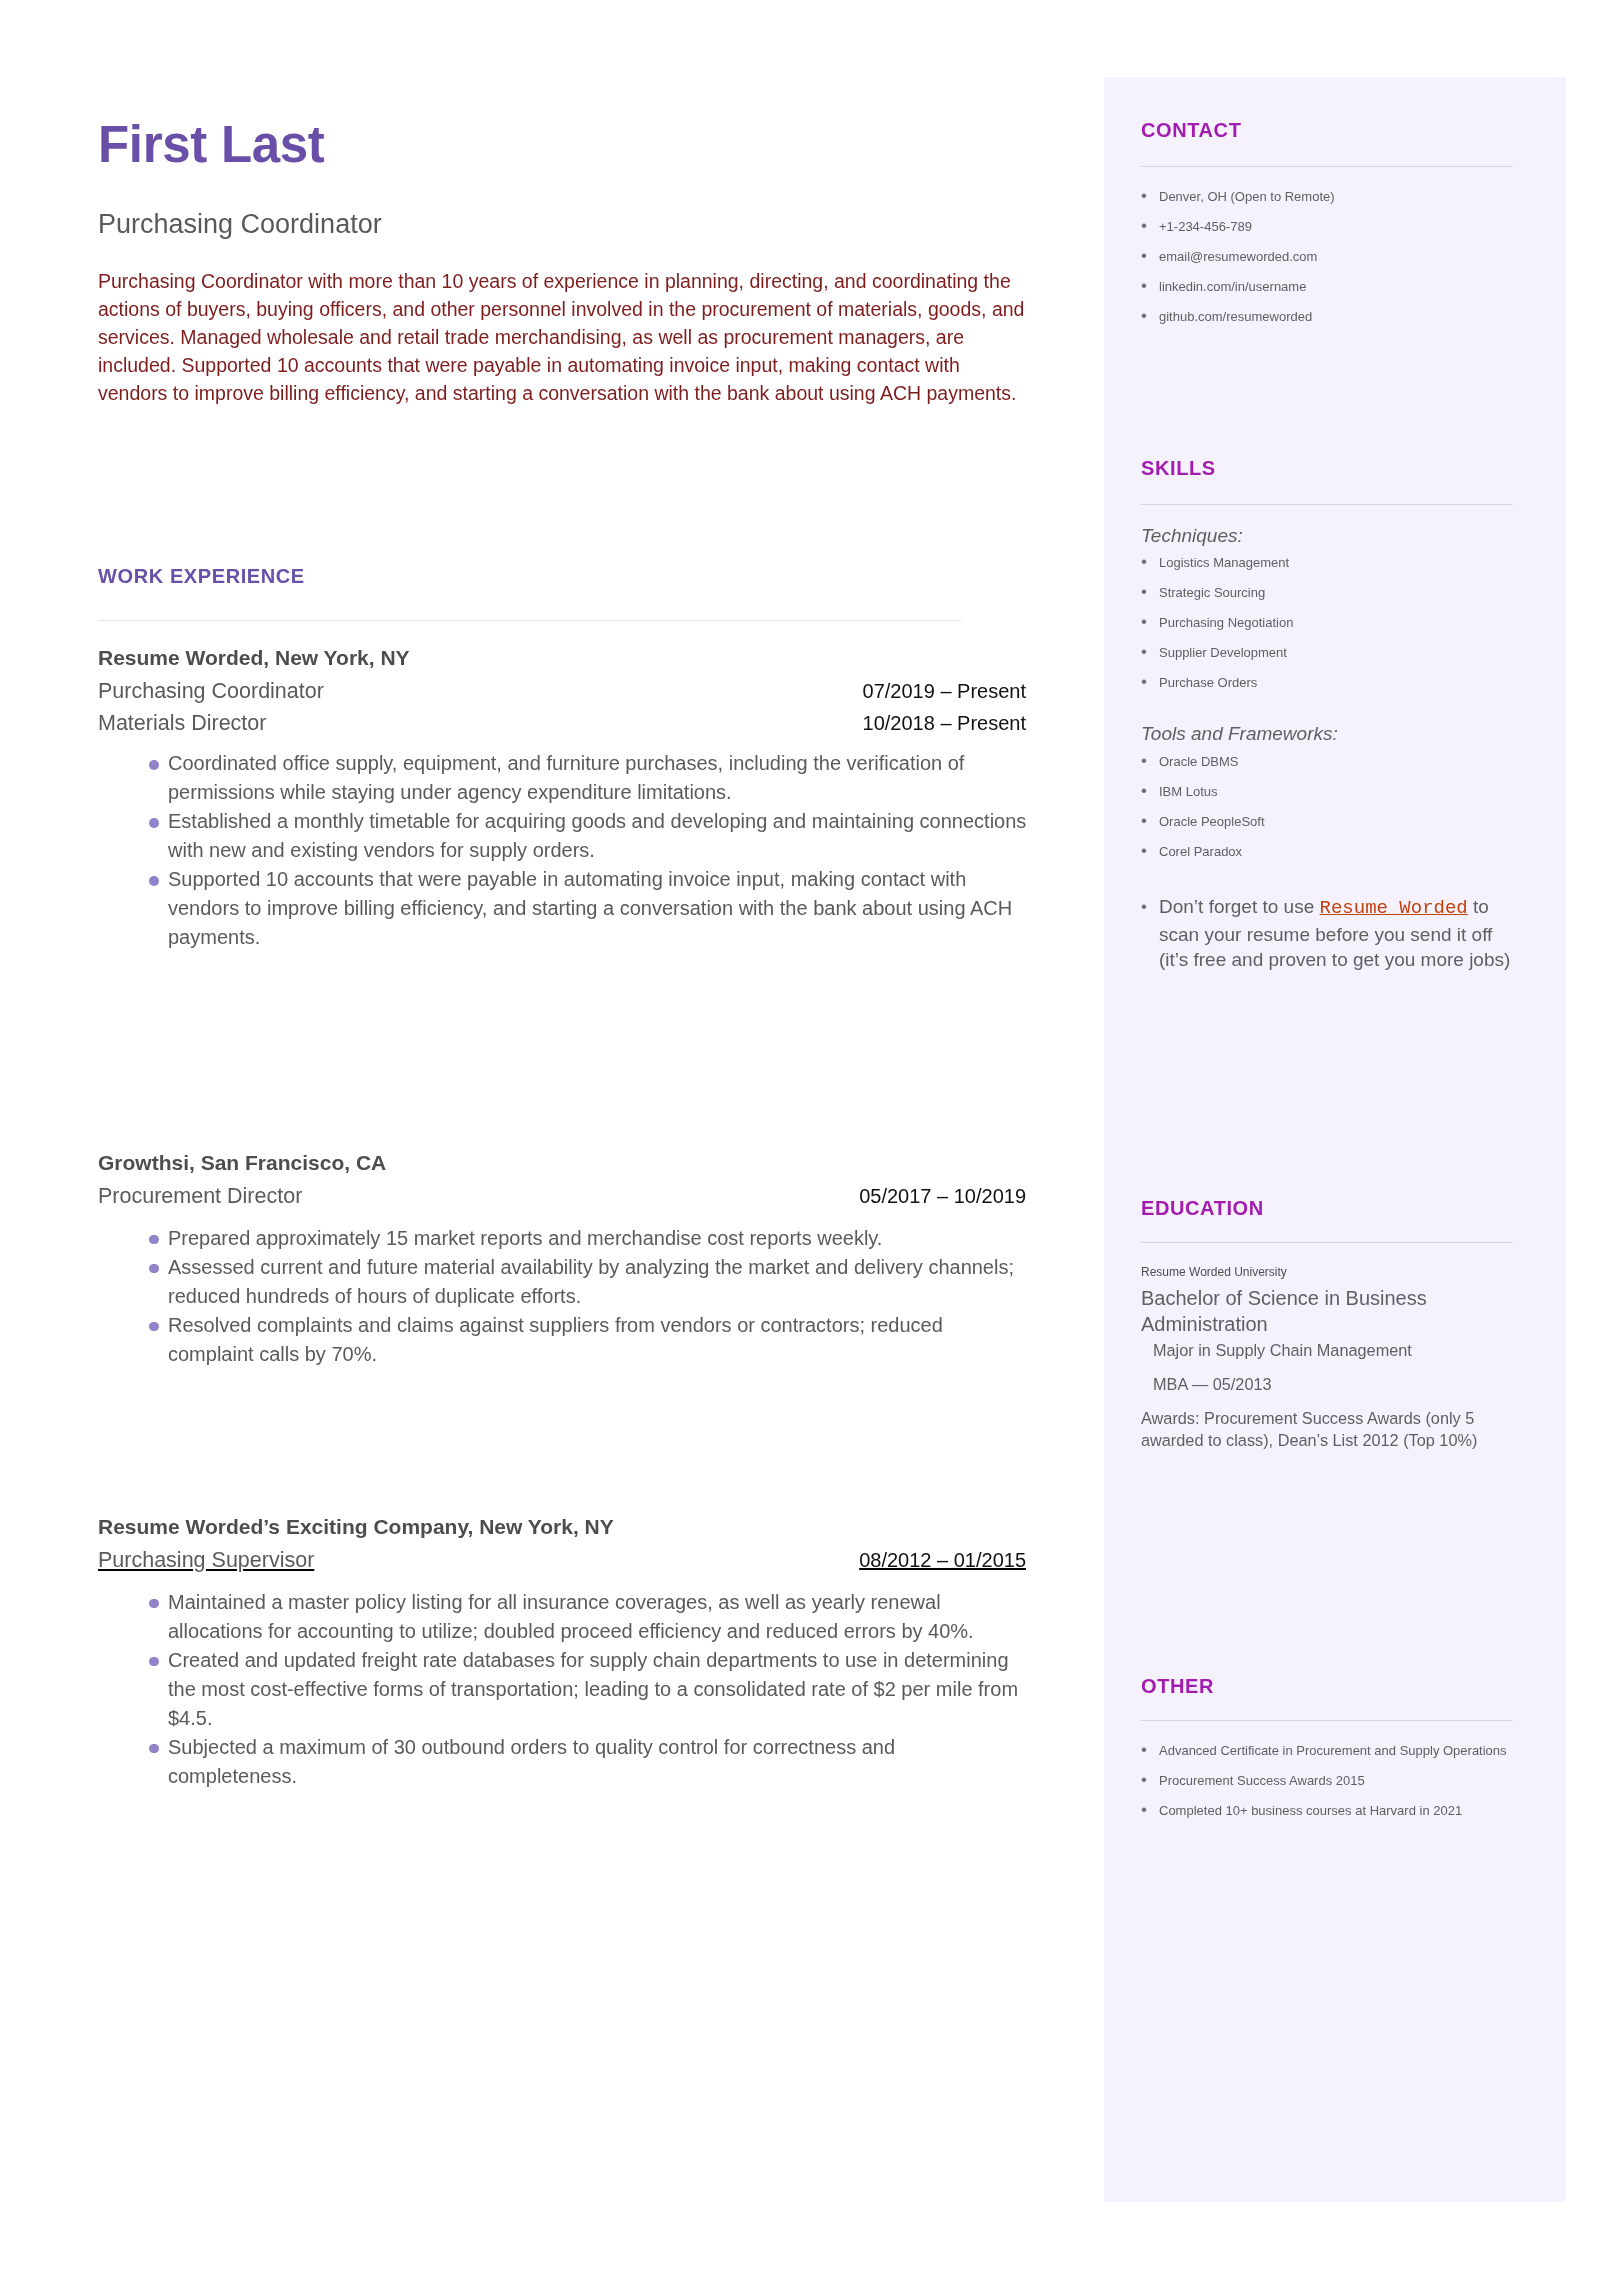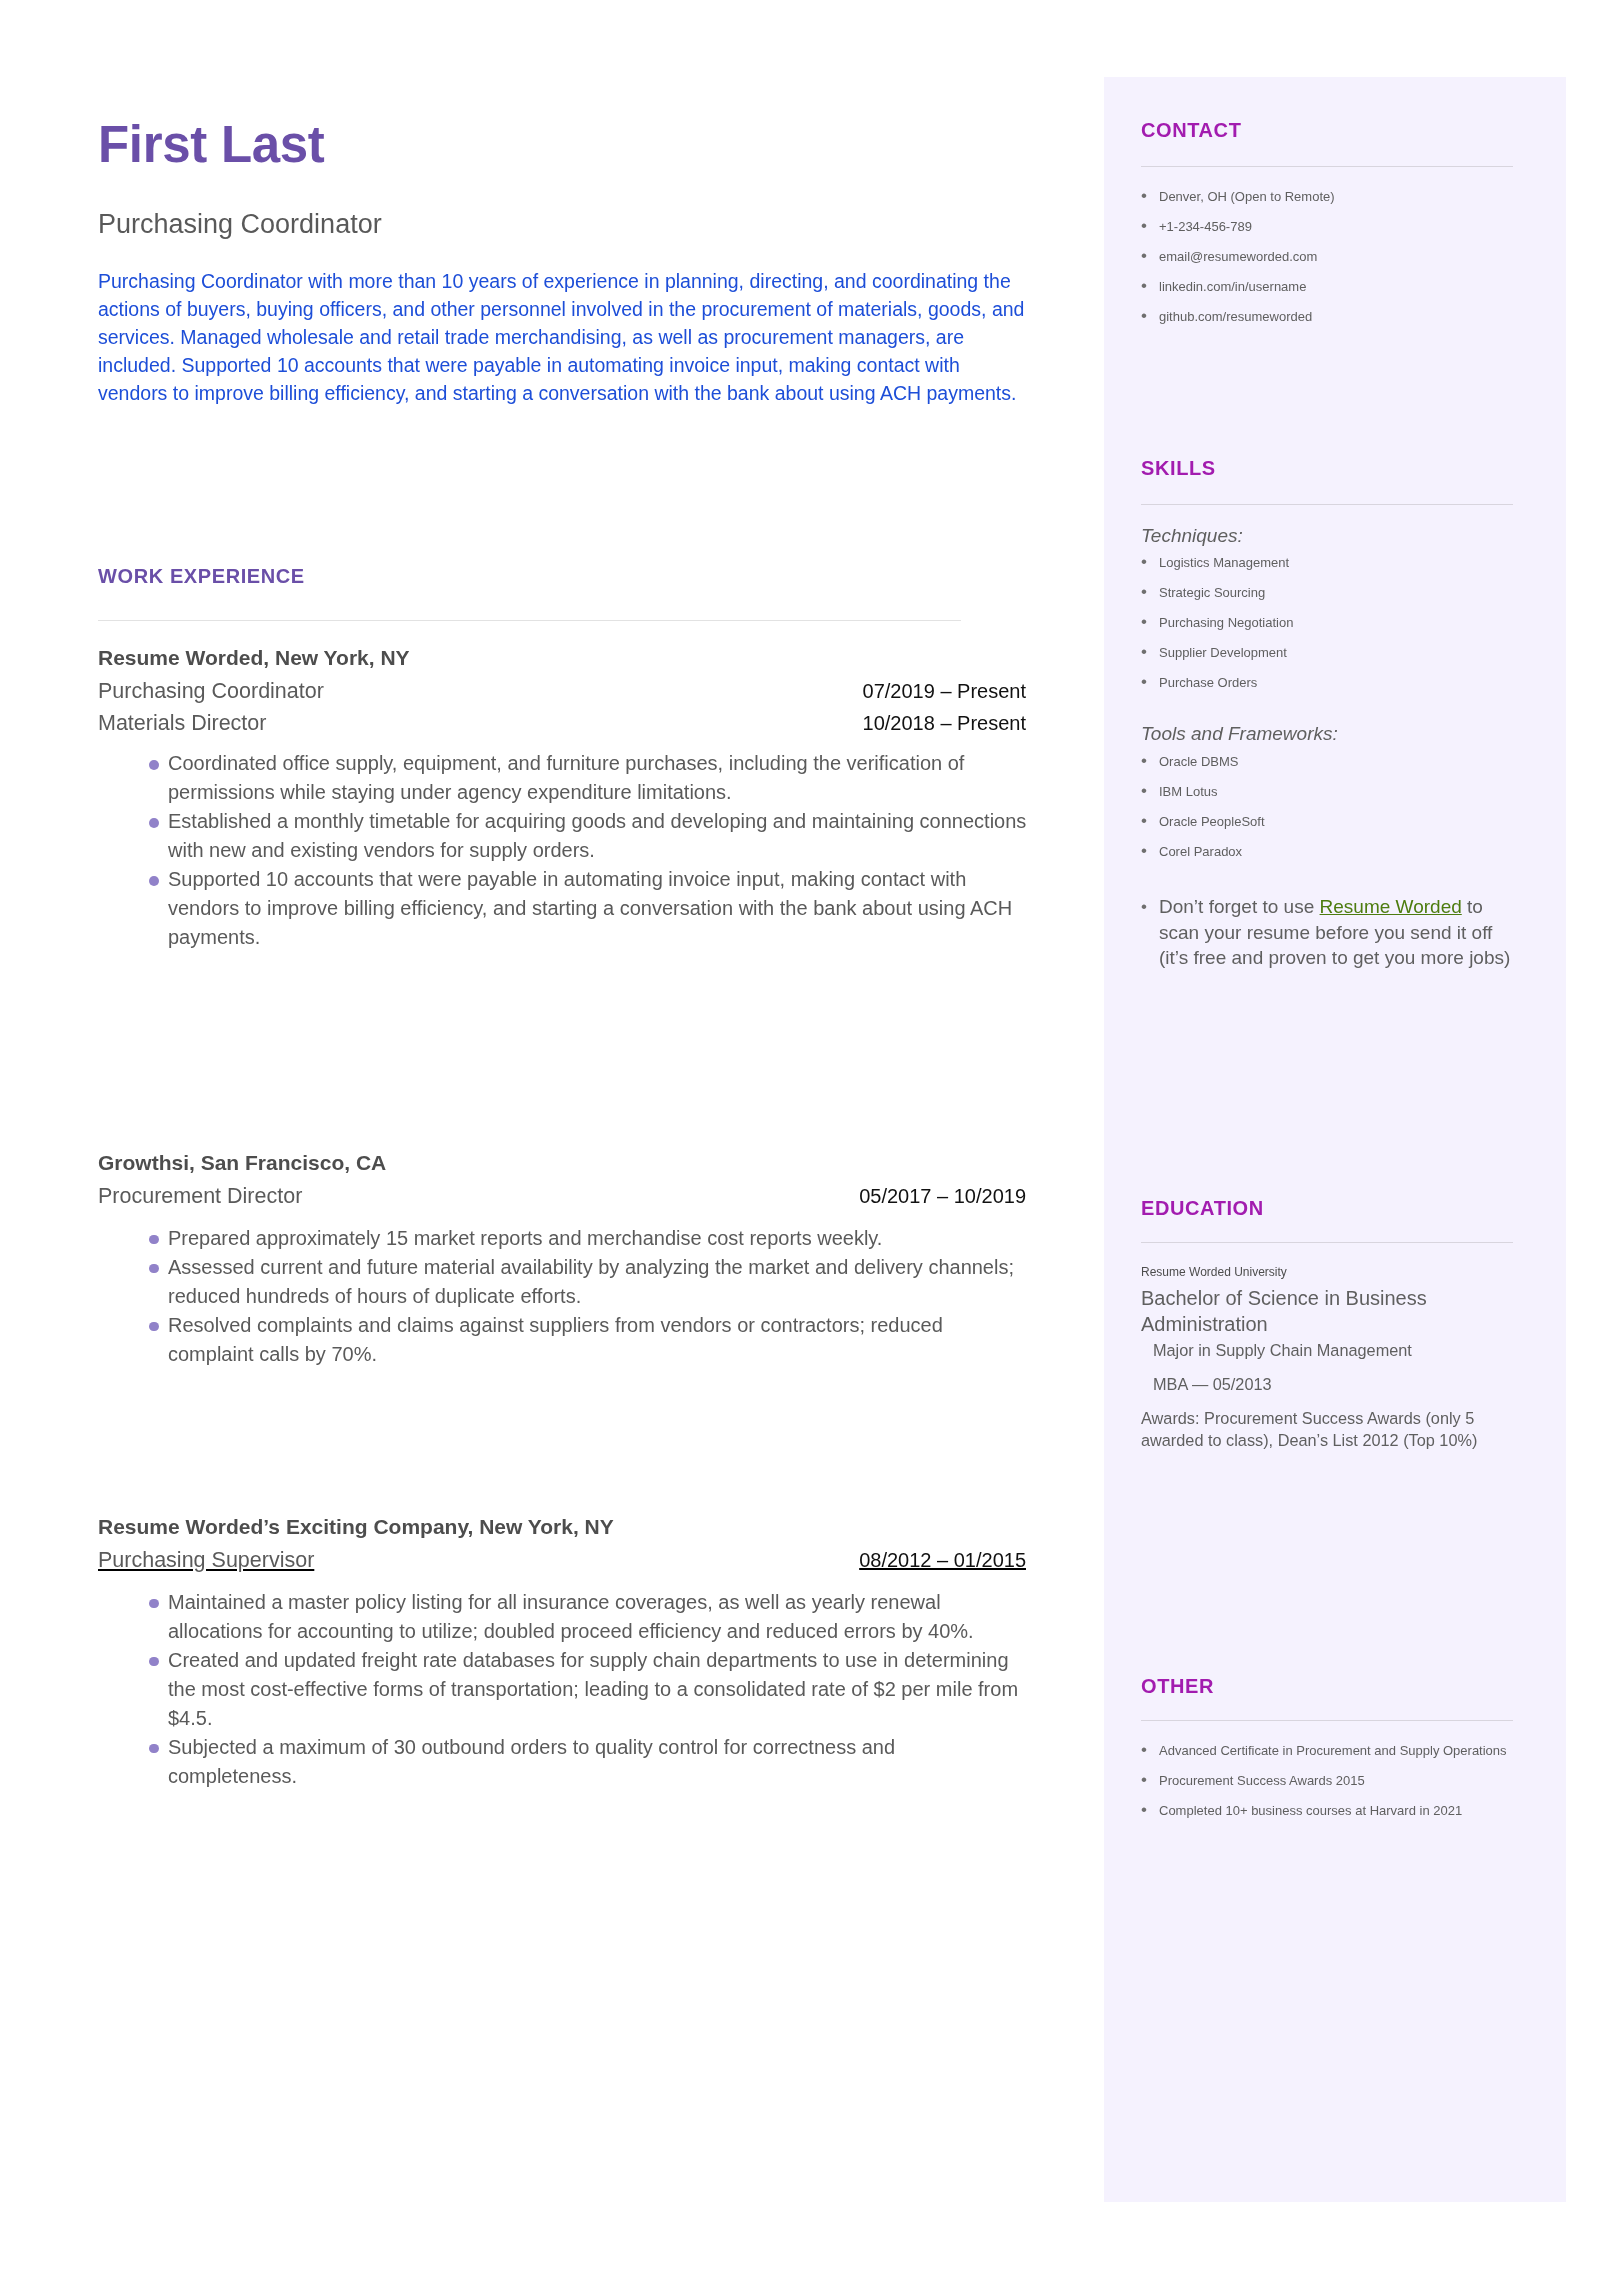--- a/index.html
+++ b/index.html
@@ -93,22 +93,23 @@
   }
   .side-note::before {
     content: "\2022";
     position: absolute;
     left: 0;
     top: -0.7px;
     color: #6f6f6f;
     font-size: 17px;
   }
   .rw-link {
-    color: #4d7c0f;
+    color: #c2410c;
     text-decoration: underline;
+    font-family: Liberation Mono, monospace;
   }
 
   .edu-school {
     font-size: 12px;
     line-height: 26px;
     color: #4d4d4d;
     margin: 0;
   }
   .edu-degree {
     font-size: 20px;
@@ -147,21 +148,21 @@
   }
   #role {
     font-size: 27px;
     color: #595959;
     line-height: 1.1;
     margin: 0;
   }
   #summary {
     font-size: 19.5px;
     line-height: 28px;
-    color: #1d4ed8;
+    color: #7f1d1d;
     margin: 0;
     width: 931px;
   }
 
   .main-head {
     font-size: 20px;
     font-weight: bold;
     letter-spacing: 0.6px;
     color: #6a4fa8;
     margin: 0;

